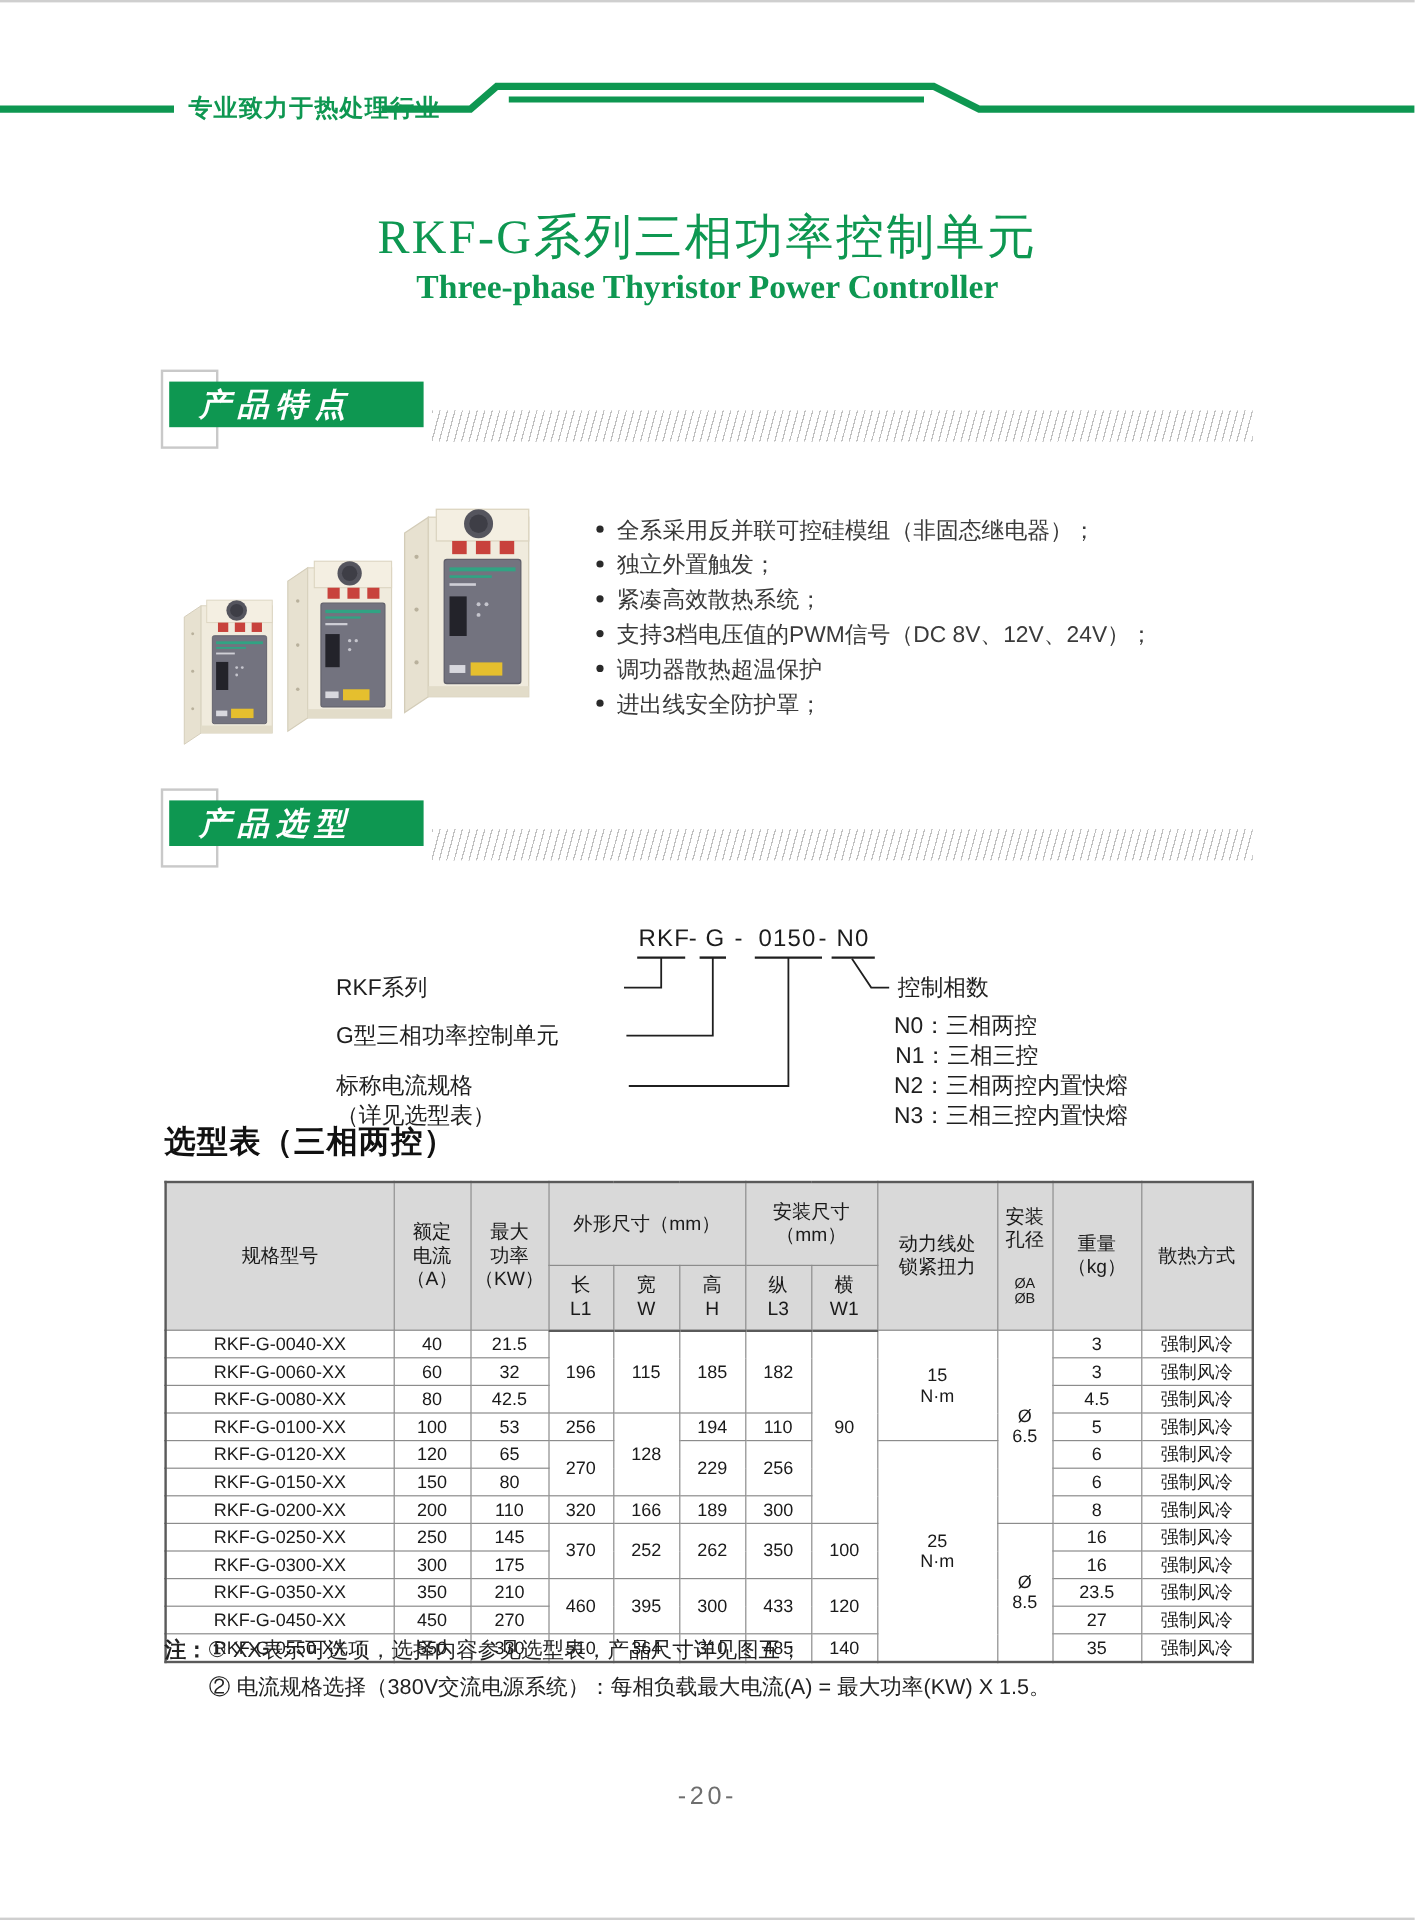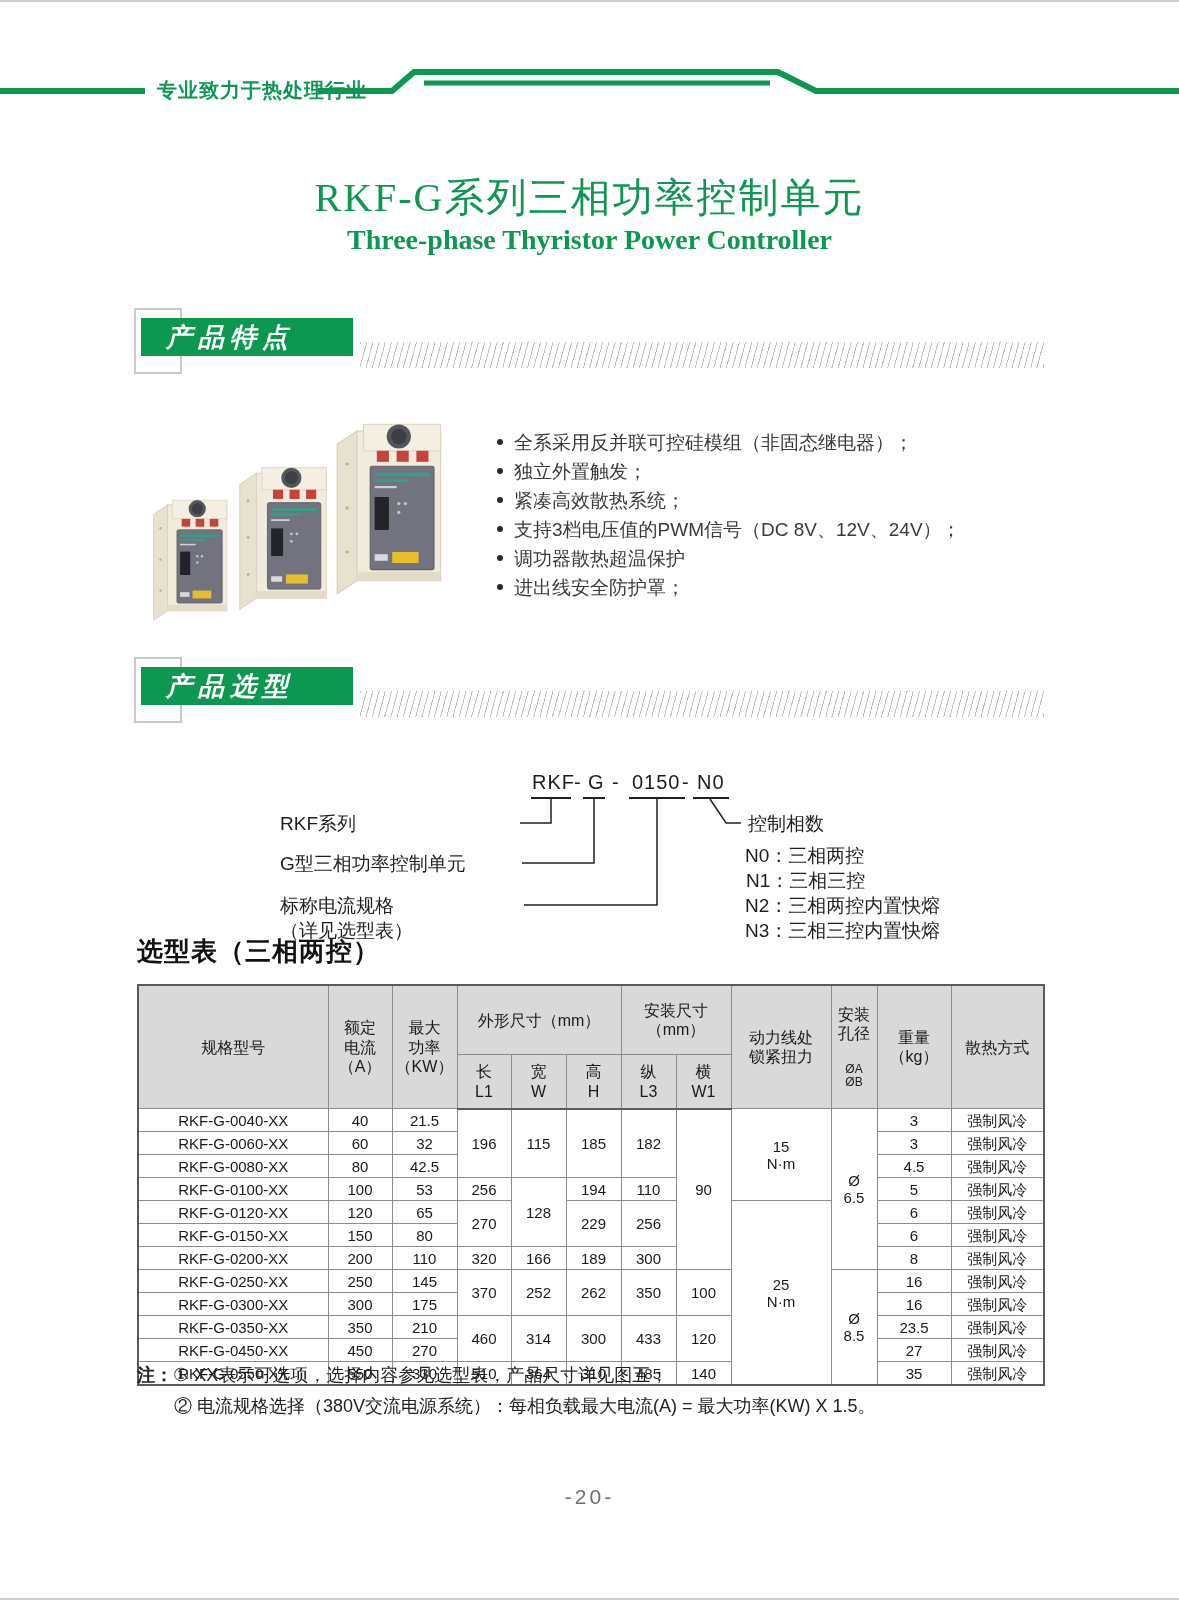--- a/index.html
+++ b/index.html
@@ -300,21 +300,21 @@
           <td>300</td>
           <td>175</td>
           <td>16</td>
           <td>强制风冷</td>
         </tr>
         <tr>
           <td>RKF-G-0350-XX</td>
           <td>350</td>
           <td>210</td>
           <td rowspan="2">460</td>
-          <td rowspan="2">314</td>
+          <td rowspan="2">395</td>
           <td rowspan="2">300</td>
           <td rowspan="2">433</td>
           <td rowspan="2">120</td>
           <td>23.5</td>
           <td>强制风冷</td>
         </tr>
         <tr>
           <td>RKF-G-0450-XX</td>
           <td>450</td>
           <td>270</td>

